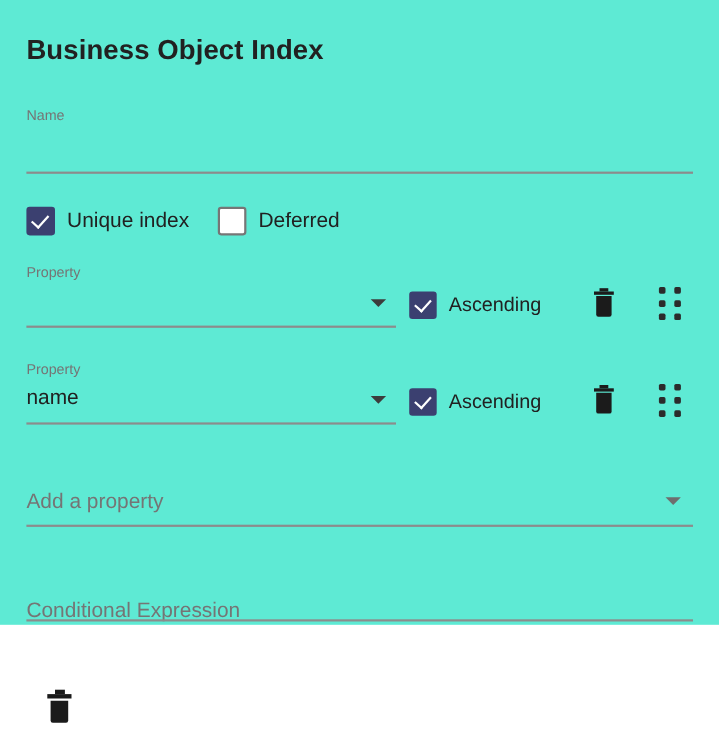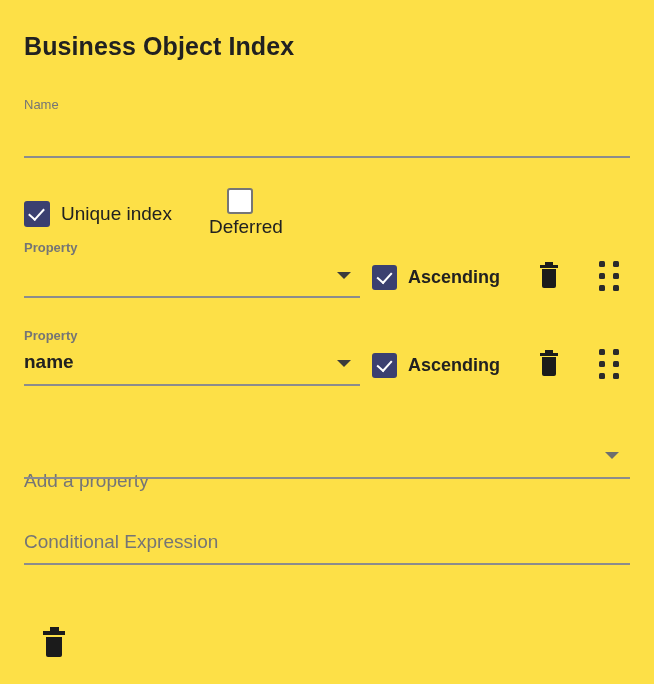--- a/index.html
+++ b/index.html
@@ -13,22 +13,22 @@
     position: relative;
     font-family: "Liberation Sans", sans-serif;
     -webkit-font-smoothing: antialiased;
     overflow: hidden;
   }
 
   .panel {
     position: absolute;
     left: 0; top: 0;
     width: 654px;
-    height: 684px;
-    background: #fde047;
+    height: 568px;
+    background: #5eead4;
   }
 
   
   .page-title {
     position: absolute;
     left: 24px;
     top: 29px;
     font-size: 25px;
     font-weight: bold;
     color: #212121;
@@ -69,21 +69,21 @@
 
   
   .checkbox-row {
     position: absolute;
     left: 24px;
     top: 188px;
     display: flex;
     align-items: center;
   }
   .cb-group { display: flex; align-items: center; }
-  .cb-group + .cb-group { margin-left: 26px; flex-direction: column; }
+  .cb-group + .cb-group { margin-left: 26px; }
 
   .cb-box {
     width: 26px; height: 26px;
     border-radius: 3px;
     flex: 0 0 auto;
     position: relative;
   }
   .cb-box.checked {
     background: #3b4070;
   }
@@ -111,21 +111,20 @@
 
   
   .prop-row { position: absolute; left: 0; width: 654px; height: 64px; }
   .prop-row.r1 { top: 240px; }
   .prop-row.r2 { top: 328px; }
 
   .prop-select {
     position: absolute;
     left: 24px; top: 0;
     width: 336px;
-    font-weight: bold;
   }
   .prop-select .field-value { margin-top: 5px; }
   .prop-underline { left: 24px; width: 336px; }
   .prop-row.r1 .prop-underline { top: 56px; }
   .prop-row.r2 .prop-underline { top: 56px; }
 
   .caret-dark {
     position: absolute;
     left: 337px;
     top: 32px;
@@ -134,21 +133,20 @@
     border-right: 7px solid transparent;
     border-top: 7px solid #3c3c3c;
   }
 
   .asc-group {
     position: absolute;
     left: 372px;
     top: 24px;
     display: flex;
     align-items: center;
-    font-weight: bold;
   }
   .asc-group .cb-box { width: 25px; height: 25px; }
   .asc-group .cb-box.checked::after { left: 7.5px; top: 4px; width: 7px; height: 12px; }
 
   .icon-btn {
     position: absolute;
     width: 30px; height: 30px;
     top: 22px;
     cursor: pointer;
   }
@@ -194,39 +192,39 @@
     display: block;
     width: 6px; height: 6px;
     border-radius: 1.5px;
     background: #2b2b2b;
   }
 
   
   .add-prop {
     position: absolute;
     left: 24px;
-    top: 468px;
+    top: 444px;
     width: 606px;
   }
   .add-underline { left: 24px; top: 477px; width: 606px; }
   .caret-gray {
     position: absolute;
     left: 605px;
     top: 452px;
     width: 0; height: 0;
     border-left: 7px solid transparent;
     border-right: 7px solid transparent;
     border-top: 7px solid #6e6e6e;
   }
 
   
   .cond-expr {
     position: absolute;
     left: 24px;
-    top: 529px;
+    top: 543px;
     width: 606px;
   }
   .cond-underline { left: 24px; top: 563px; width: 606px; }
 
   
   .bottom-trash {
     position: absolute;
     left: 39px;
     top: 625px;
     width: 30px; height: 32px;

